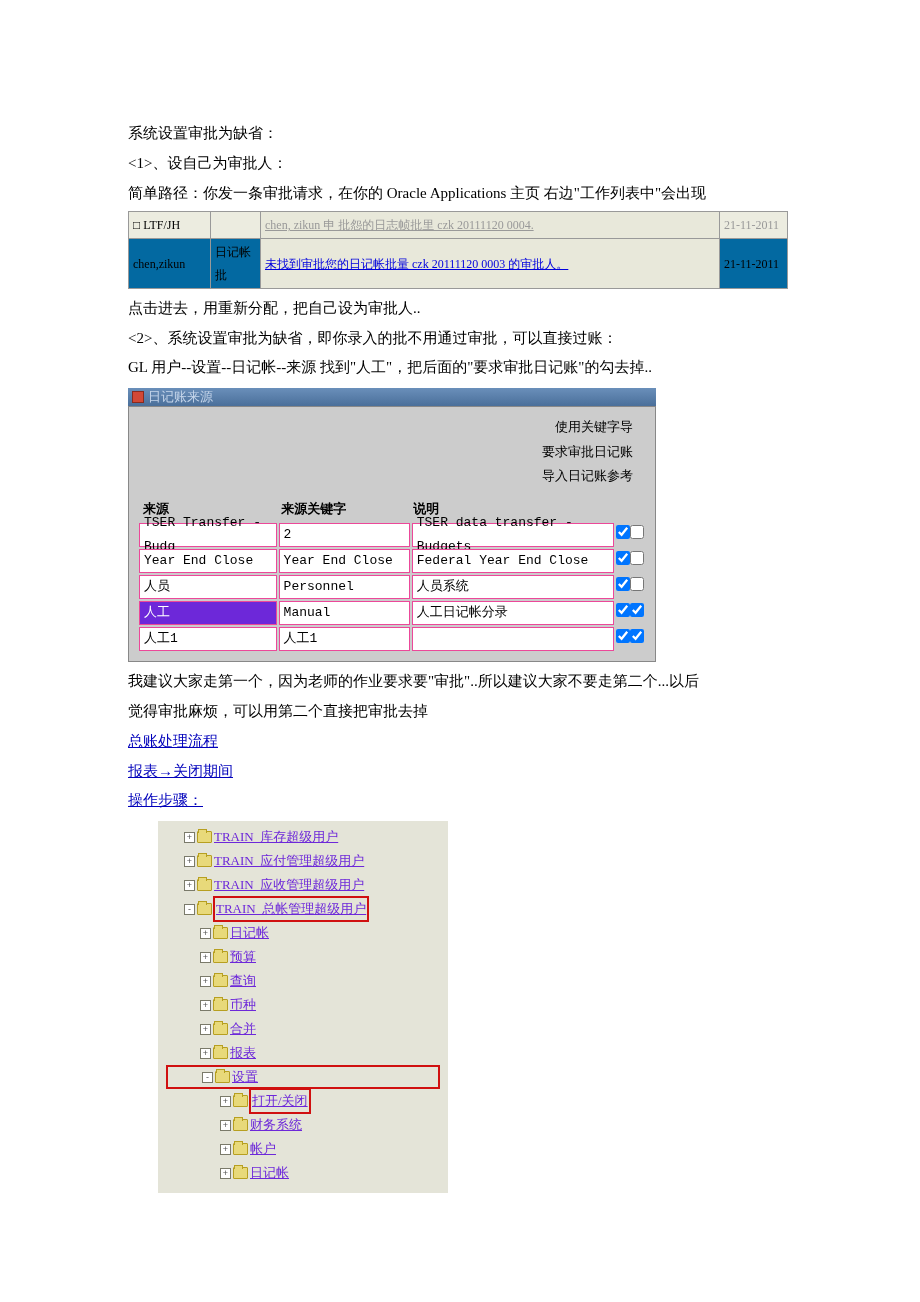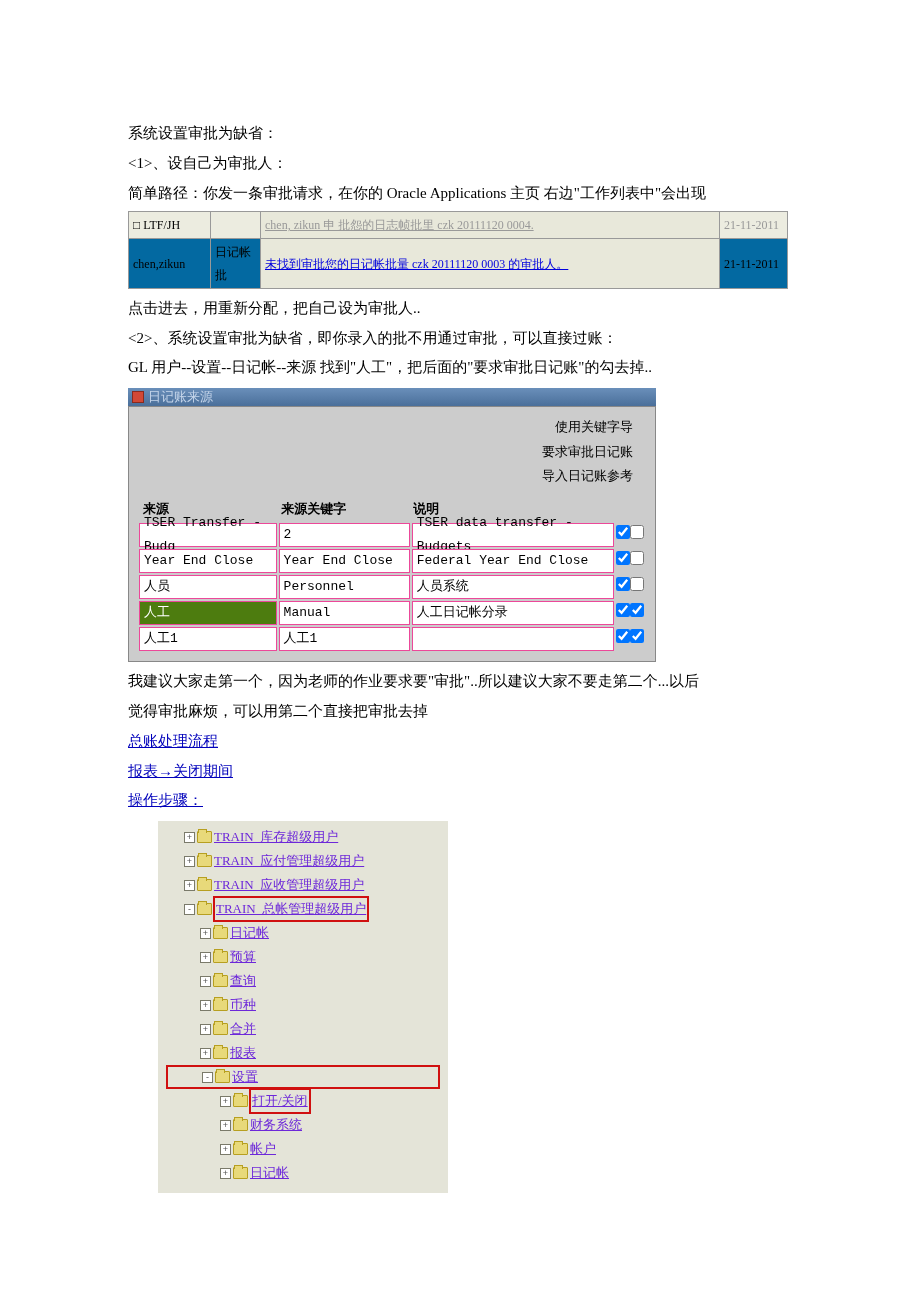--- a/index.html
+++ b/index.html
@@ -85,21 +85,21 @@
       background: #fff;
       border: 1px solid #ec4899;
       height: 24px;
       display: flex;
       align-items: center;
       padding: 0 4px;
       margin-right: 2px;
       font-family: "Courier New", monospace;
       font-size: 13px;
     }
-    .ora-row.highlight .ora-cell.src { background: #4d7c0f; color: #fff; }
+    .ora-row.highlight .ora-cell.src { background: #6d28d9; color: #fff; }
     .ora-cb { width: 14px; height: 14px; }
 
     .tree-panel {
       width: 290px;
       margin: 6px 0 6px 30px;
       background: #E4E4D8;
       padding: 4px 8px 8px 8px;
       font-size: 13px;
     }
     .tree-row {

